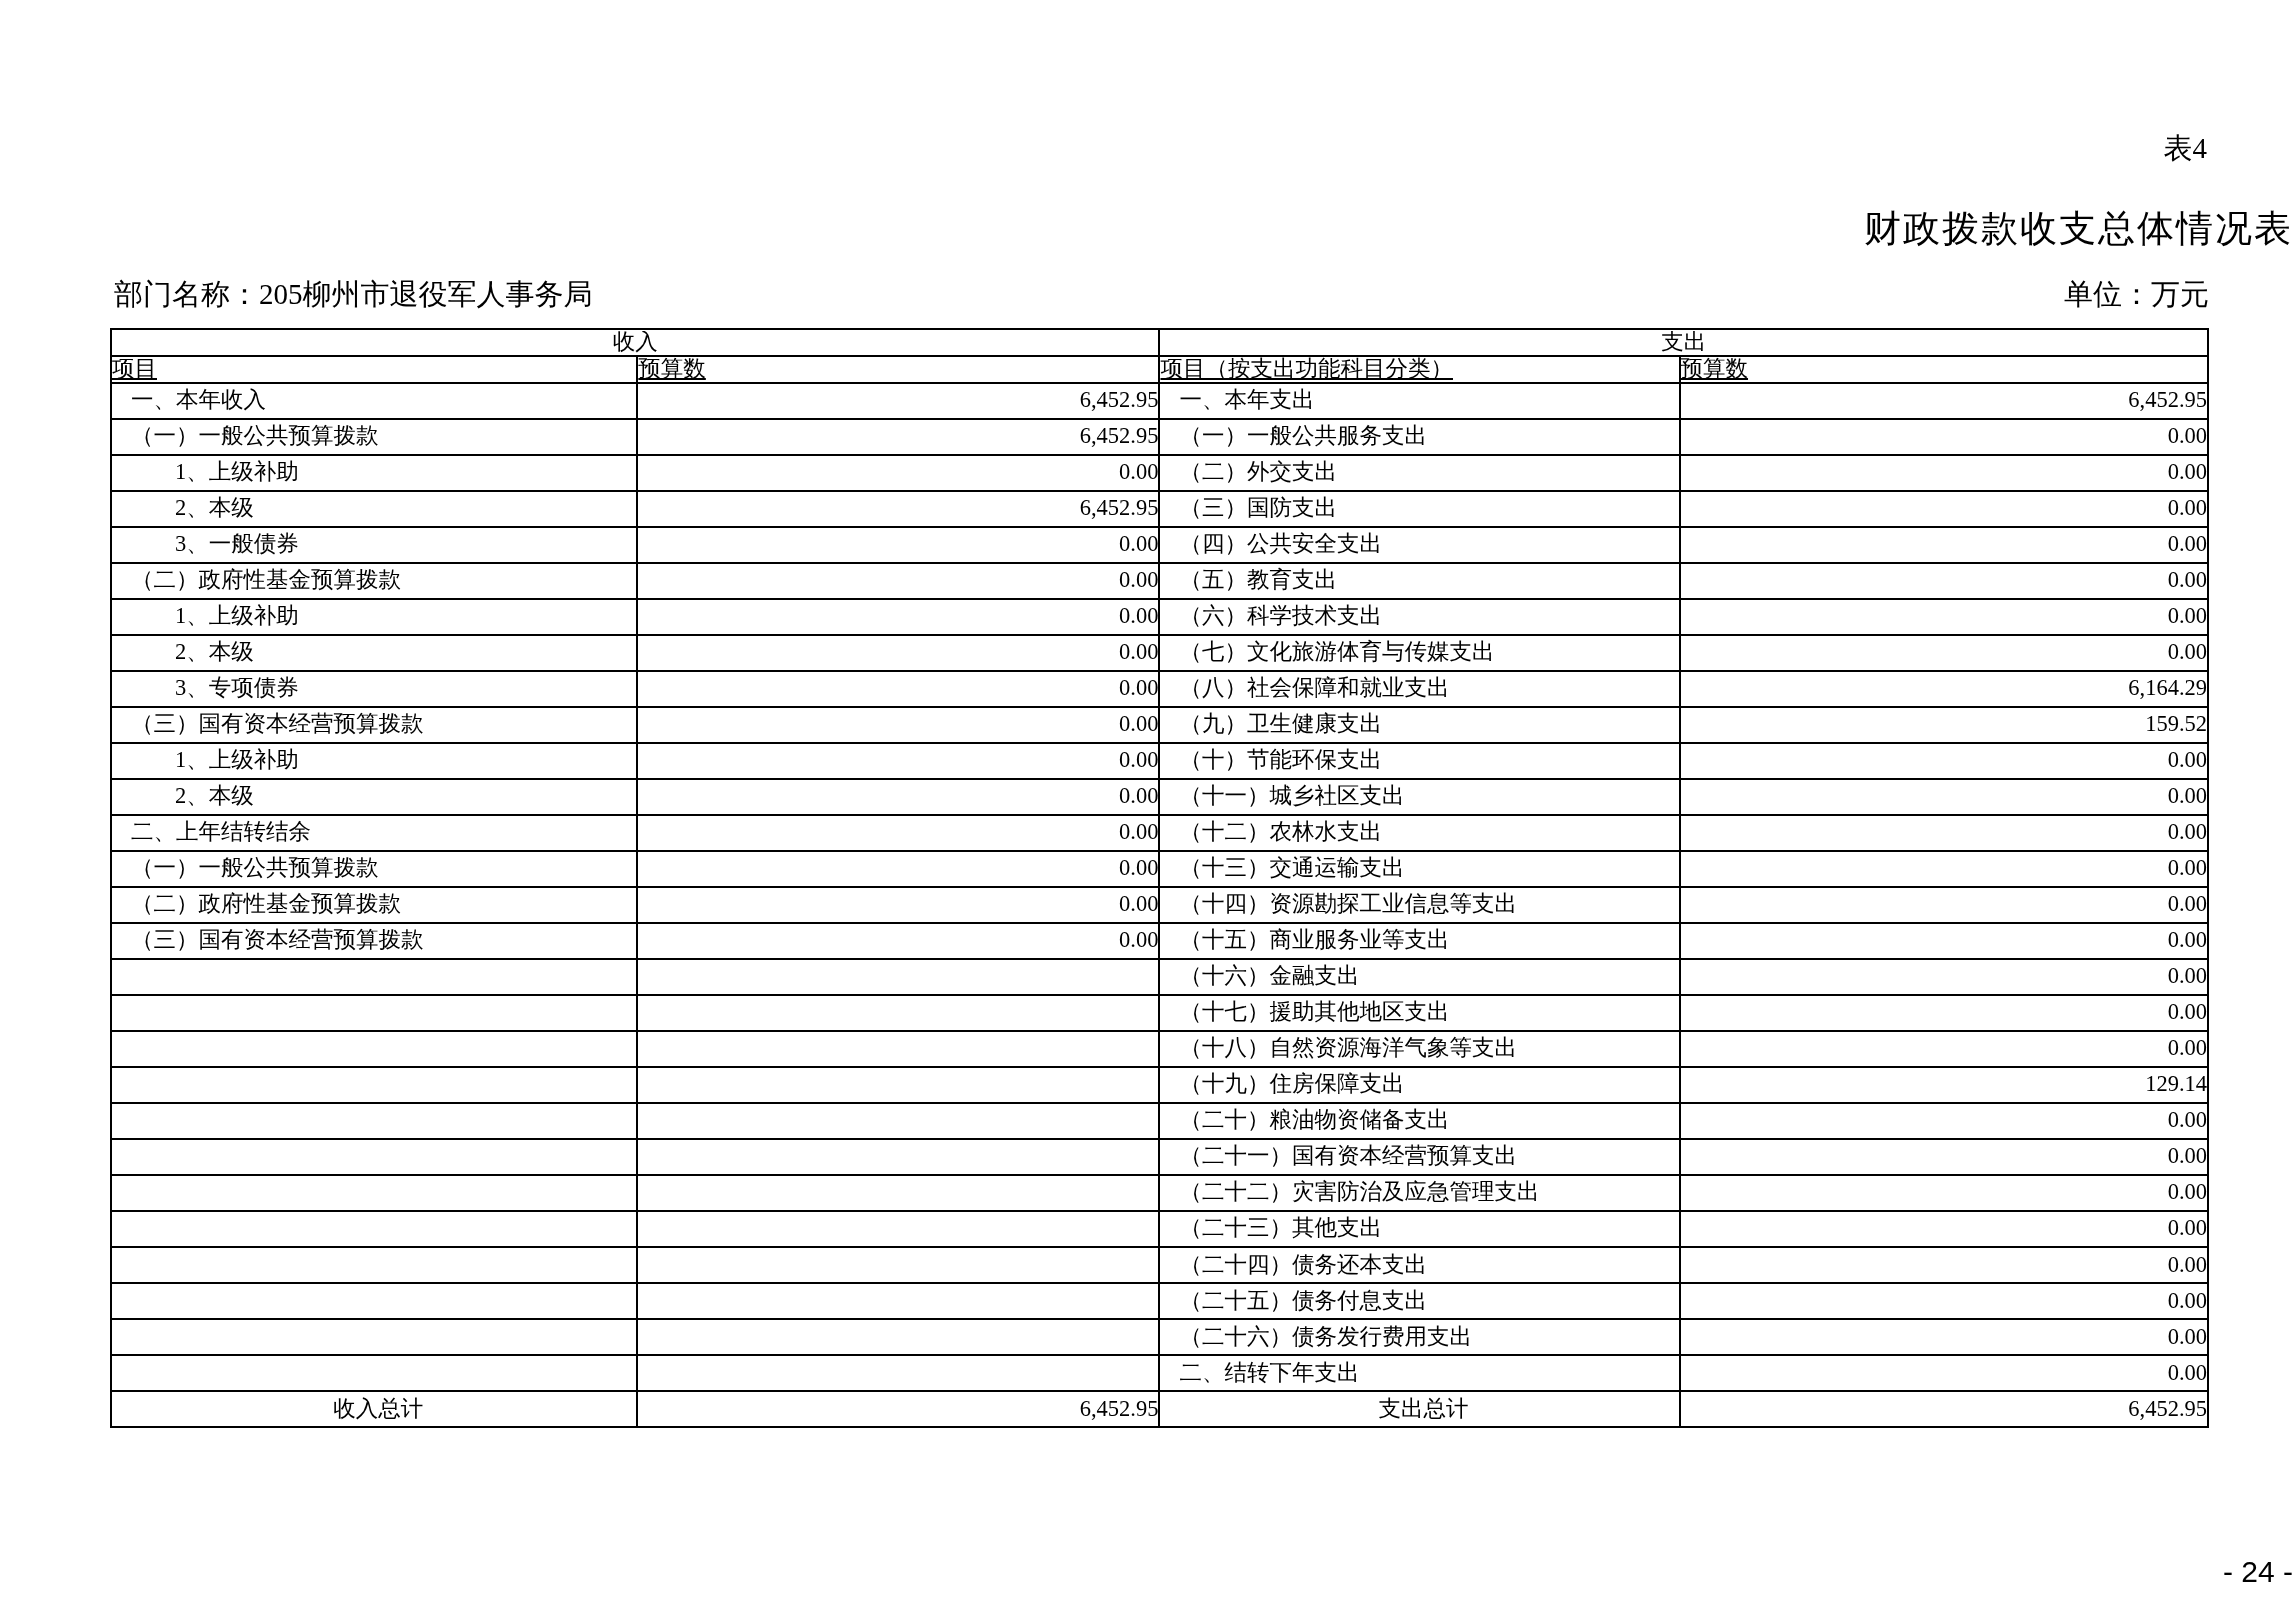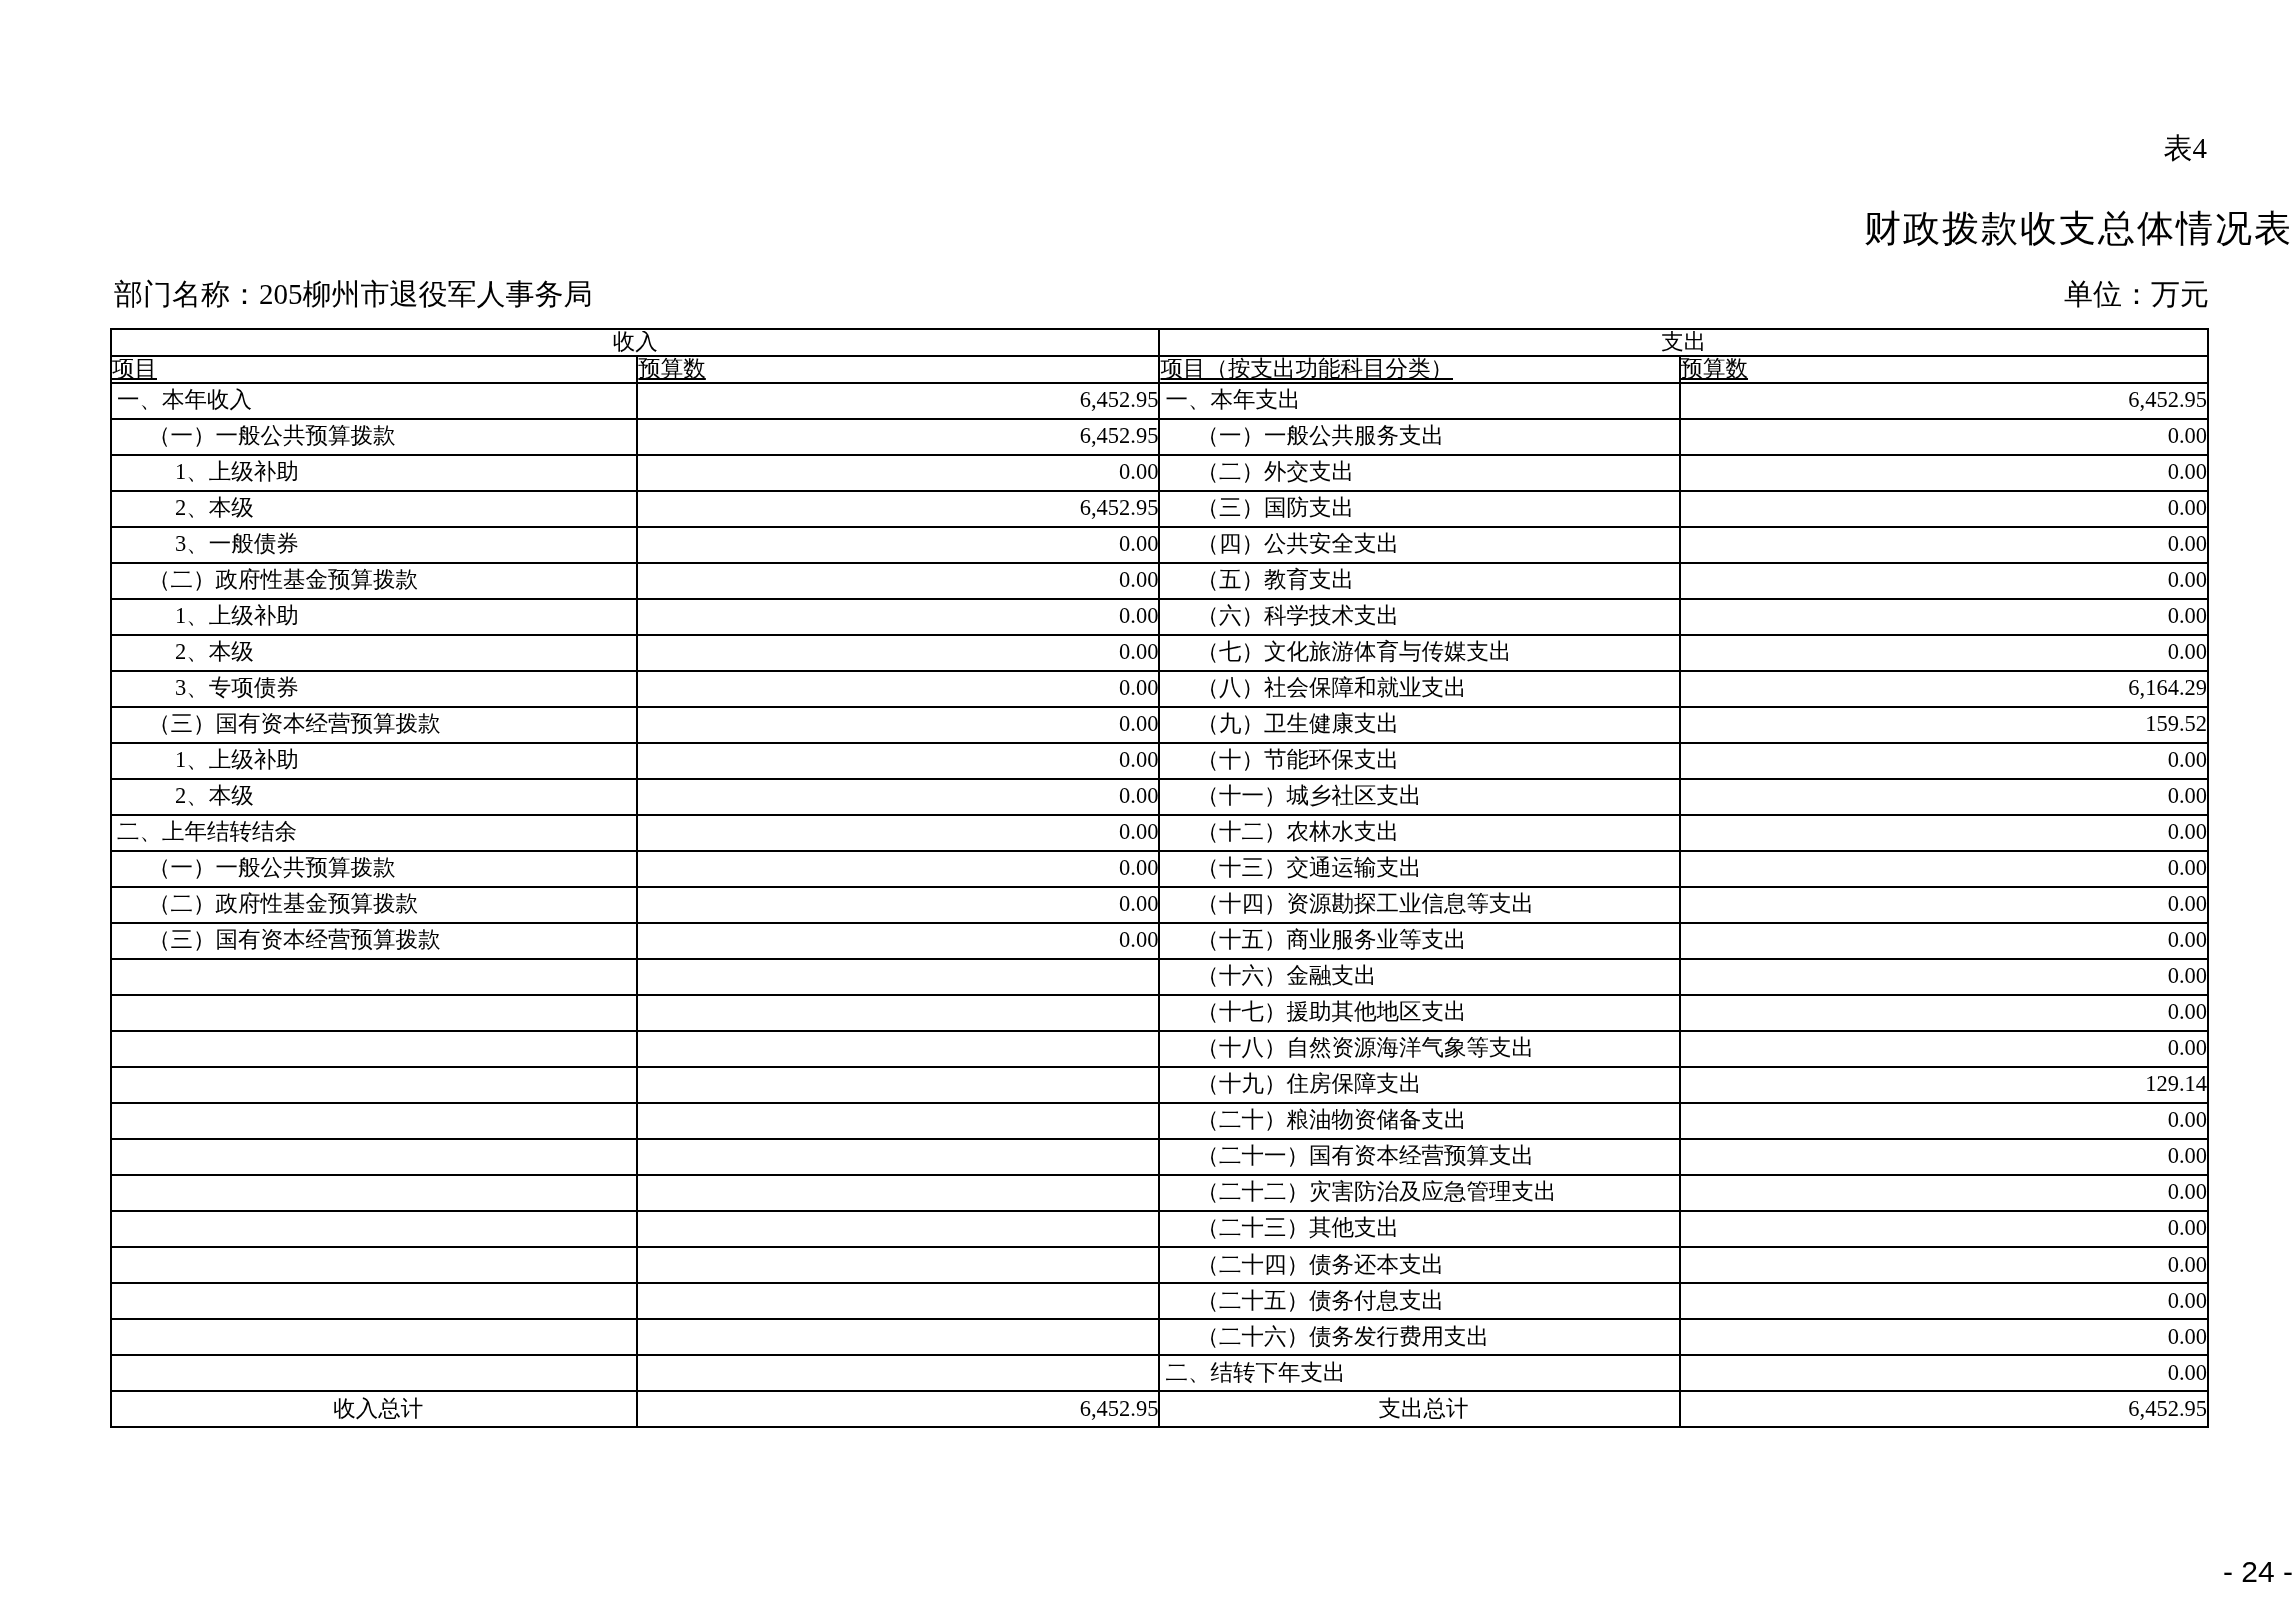--- a/index.html
+++ b/index.html
@@ -25,22 +25,22 @@
   }
   table.budget th,table.budget td{
     border:2px solid #000;border-top-width:2.9px;border-bottom-width:2.9px;
     font-size:22.5px;font-weight:normal;padding:0;line-height:1.1;
     overflow:hidden;white-space:nowrap;
   }
   th.section-head{text-align:center;font-size:23.5px;border-radius:11px;}
   th.col-head{text-align:left;text-decoration:underline;}
   td.item{text-align:left;}
   td.val{text-align:right;padding-right:9.8px;}
-  td.item.ind-1{padding-left:5px;}
-  td.item.ind-2{padding-left:36px;}
+  td.item.ind-1{padding-left:19px;}
+  td.item.ind-2{padding-left:19px;}
   td.item.ind-3{padding-left:63px;}
   td.item.total{text-align:center;padding-left:8px;}
   .page-number{
     position:absolute;top:1555px;left:0;width:100%;text-align:right;
     font-size:30px;font-family:"Liberation Sans","DejaVu Sans",sans-serif;
   }
 </style>
 </head>
 <body>
 

